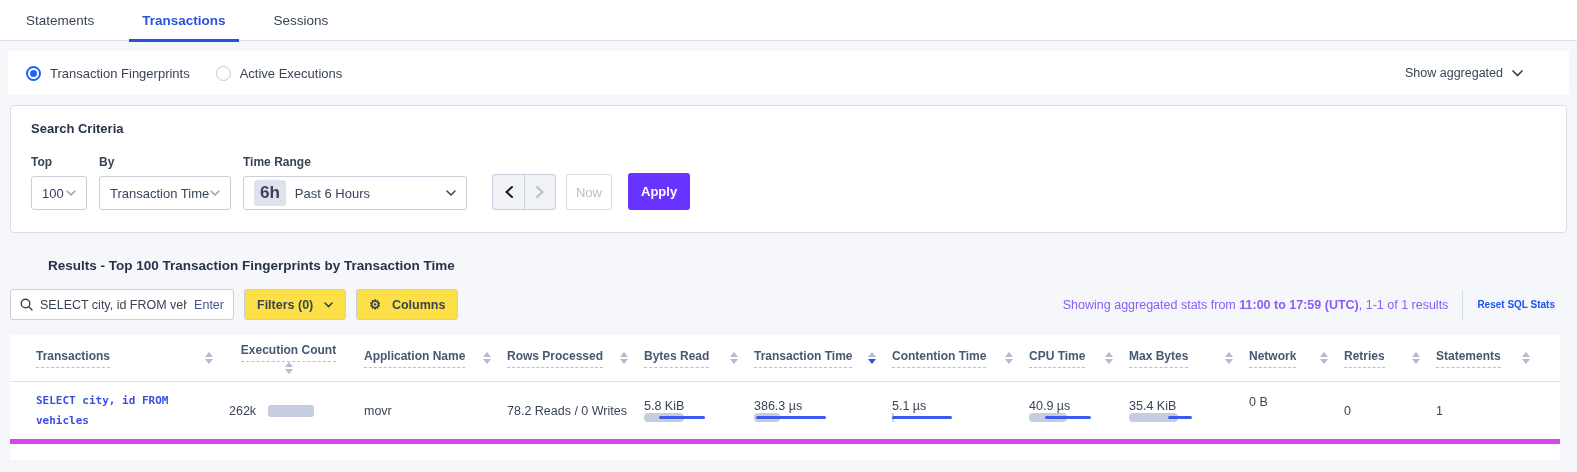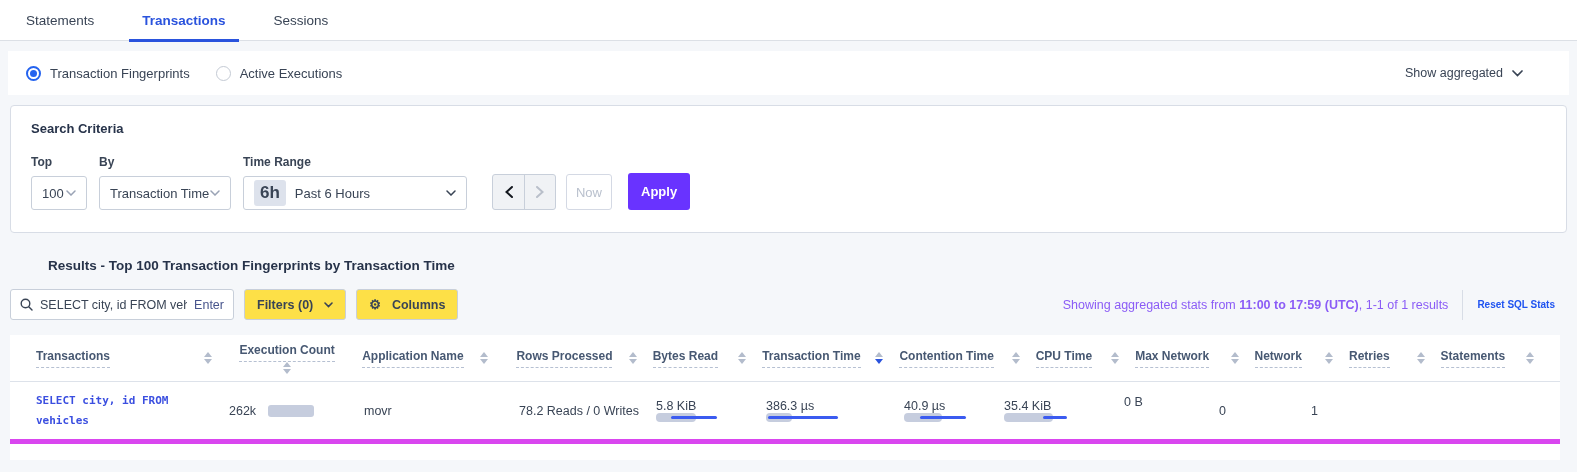--- a/index.html
+++ b/index.html
@@ -65,21 +65,21 @@
   .table-card{margin:15px 17px 0 10px;background:#fff;padding-bottom:16px;}
   .thead,.trow{display:flex;padding:0 10px 0 26px;align-items:center;}
   .thead{height:47px;border-bottom:1px solid #dde2ea;}
   .trow{min-height:62px;border-bottom:5px solid #d946ef;}
   .th{display:flex;align-items:center;justify-content:space-between;padding-right:16px;}
   .th-label{font-size:12px;font-weight:700;color:var(--text-head);border-bottom:1px dashed #b6c0d2;padding-bottom:4px;white-space:nowrap;}
   .sort{display:flex;flex-direction:column;gap:2px;cursor:pointer;flex:0 0 auto;}
   .tri-up{width:0;height:0;border-left:4px solid transparent;border-right:4px solid transparent;border-bottom:5px solid #b3bccc;}
   .tri-down{width:0;height:0;border-left:4px solid transparent;border-right:4px solid transparent;border-top:5px solid #b3bccc;}
   .sorted-desc .tri-down{border-top-color:var(--accent-blue);}
-  .c0{width:193px;}.c1{width:135px;flex-direction:column;}.c2{width:143px;}.c3{width:137px;margin-left:12px;}
+  .c0{width:193px;}.c1{width:135px;flex-direction:column;}.c2{width:143px;}.c3{width:137px;}
   .c4{width:110px;}.c5{width:138px;}.c6{width:137px;}.c7{width:100px;}
   .c8{width:120px;}.c9{width:95px;}.c10{width:92px;}.c11{width:110px;}
   .td{font-size:12.5px;color:#394455;padding-right:16px;}
   .sql-link{font-family:"DejaVu Sans Mono",monospace;font-size:11px;font-weight:700;color:var(--sql-blue);line-height:1.8;cursor:pointer;}
   .count-cell{display:flex;align-items:center;gap:12px;}
   .count-pill{height:12px;border-radius:3px;background:var(--bar-pill);}
   .bar-cell .bar-label{}
   .bar-track{position:relative;height:10px;width:80px;}
   .bar-pill{position:absolute;left:0;top:0;height:9px;border-radius:4px;background:var(--bar-pill);}
   .bar-line{position:absolute;top:3px;height:3px;border-radius:2px;background:var(--bar-line);}
@@ -243,21 +243,21 @@
         </span>
     </div>
     <div class="th c7">
       <span class="th-label">CPU Time</span>
       <span class="sort">
           <span class="tri-up"></span>
           <span class="tri-down"></span>
         </span>
     </div>
     <div class="th c8">
-      <span class="th-label">Max Network</span>
+      <span class="th-label">Max Bytes</span>
       <span class="sort">
           <span class="tri-up"></span>
           <span class="tri-down"></span>
         </span>
     </div>
     <div class="th c9">
       <span class="th-label">Network</span>
       <span class="sort">
           <span class="tri-up"></span>
           <span class="tri-down"></span>
@@ -301,20 +301,27 @@
         <span class="bar-line" style="left: 15px; width: 46px;"></span>
       </div>
     </div>
     <div class="td c5 bar-cell">
       <div class="bar-label">386.3 µs</div>
       <div class="bar-track">
         <span class="bar-pill" style="width: 26px;"></span>
         <span class="bar-line" style="left: 2px; width: 70px;"></span>
       </div>
     </div>
+    <div class="td c6 bar-cell">
+      <div class="bar-label">5.1 µs</div>
+      <div class="bar-track">
+        <span class="bar-pill" style="width: 2px;"></span>
+        <span class="bar-line" style="left: 0px; width: 60px;"></span>
+      </div>
+    </div>
     <div class="td c7 bar-cell">
       <div class="bar-label">40.9 µs</div>
       <div class="bar-track">
         <span class="bar-pill" style="width: 38px;"></span>
         <span class="bar-line" style="left: 16px; width: 46px;"></span>
       </div>
     </div>
     <div class="td c8 bar-cell">
       <div class="bar-label">35.4 KiB</div>
       <div class="bar-track">

